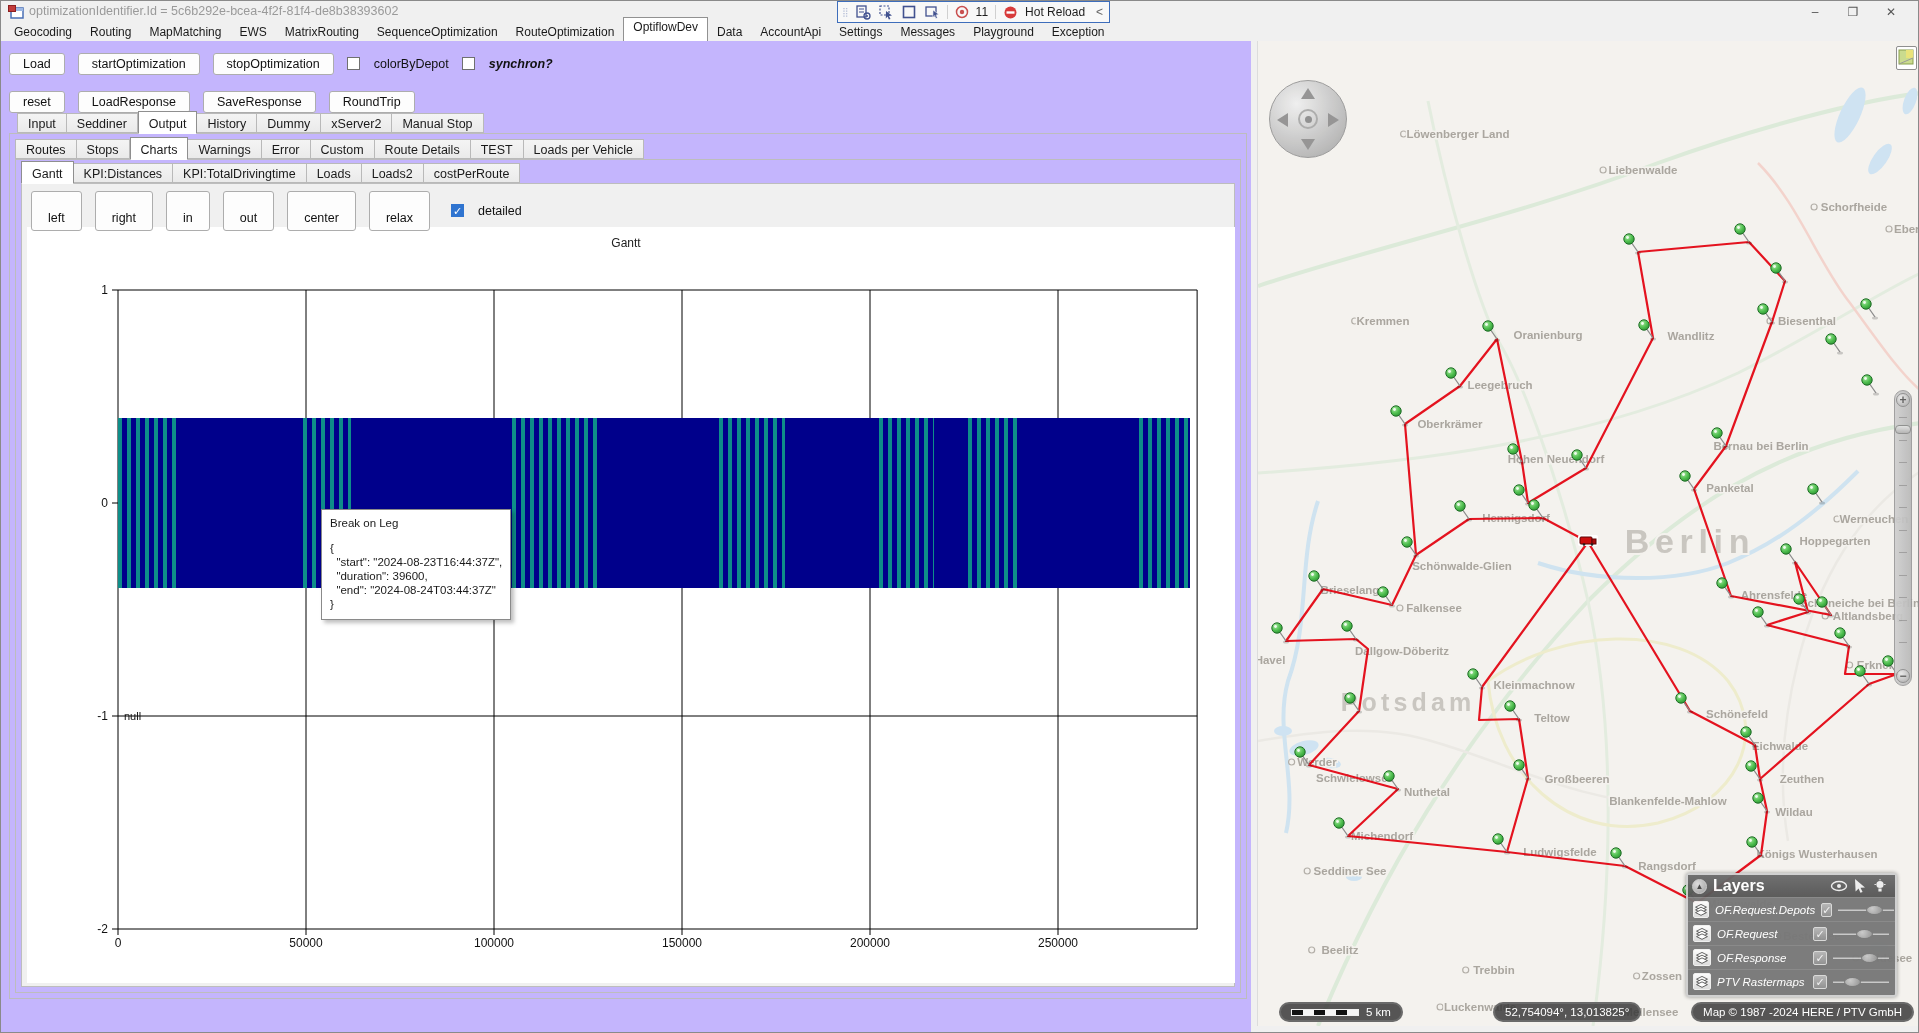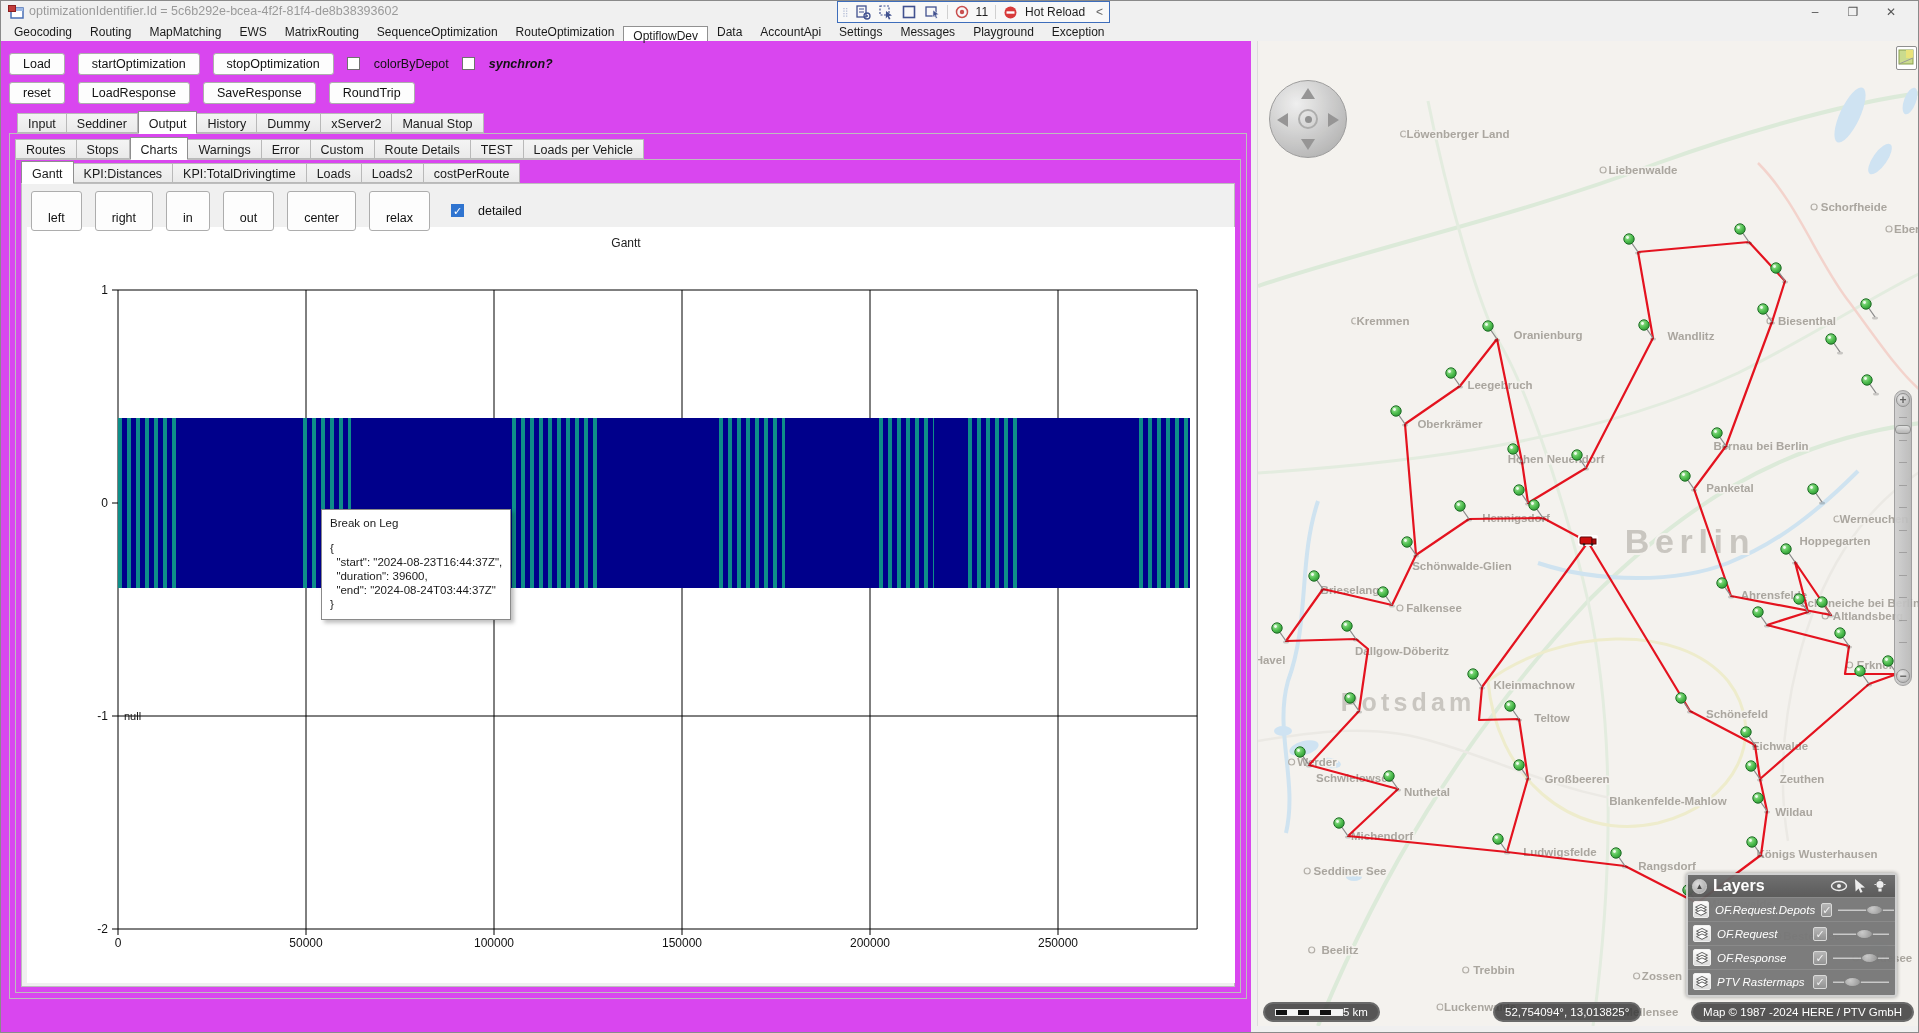--- a/index.html
+++ b/index.html
@@ -15,28 +15,28 @@
   
   #dbgbar{position:absolute;left:836px;top:0px;height:22px;background:#f8f8f8;border:1.5px solid #3d6dbb;
           display:flex;align-items:center;padding:0 6px 0 4px;gap:7px;z-index:50;}
   #dbgbar .grip{color:#b8c0d8;font-size:9px;letter-spacing:-1px;}
   #dbgbar .sep{width:1px;height:14px;background:#d0d0d0;}
   #dbgbar .dtxt{font-size:12px;color:#1e1e1e;}
   #dbgbar .chev{font-size:12px;color:#666;margin-left:4px;}
   
   #menubar{position:absolute;left:0;top:22px;width:100%;height:18px;background:#f0f0f0;display:flex;align-items:flex-end;padding-left:4px;}
   .mtab{font-size:12px;color:#1a1a1a;padding:2px 9px 3px 9px;height:18px;white-space:nowrap;}
-  .mtab.sel{background:#fff;border:1px solid #919191;border-bottom:none;height:15px;position:relative;z-index:2;}
+  .mtab.sel{background:#fff;border:1px solid #919191;border-bottom:none;height:24px;position:relative;z-index:2;}
   
-  #leftpanel{position:absolute;left:0;top:40px;width:1250px;height:993px;background:#d946ef;}
+  #leftpanel{position:absolute;left:0;top:40px;width:1250px;height:993px;background:#c4b5fd;}
   .btn{background:#fdfdfd;border:1px solid #adadad;border-radius:3px;font-size:12.5px;color:#111;
        padding:2px 13px;height:22px;font-family:"Liberation Sans",sans-serif;white-space:nowrap;}
   .row{position:absolute;display:flex;align-items:center;gap:13px;}
   #row1{left:8px;top:12px;}
-  #row2{left:8px;top:41px;}
+  #row2{left:8px;top:50px;}
   .chk{display:flex;gap:14px;font-size:12.5px;color:#111;}
   .chkbox{width:13px;height:13px;background:#fff;border:1px solid #707070;display:inline-block;}
   .chkbox.on{background:#2f74d0;border-color:#2f74d0;color:#fff;font-size:11px;line-height:13px;text-align:center;}
   .em{font-weight:bold;font-style:italic;}
   .strip{position:absolute;display:flex;align-items:flex-end;}
   #strip1{left:16px;top:72px;}
   #strip2{left:14px;top:98px;}
   #strip3{left:20px;top:122px;}
   .tab{font-size:12.5px;color:#1a1a1a;padding:3px 10px 3px 10px;background:linear-gradient(#f4f4f4,#eaeaea);
        border:1px solid #b9b9b9;border-left:none;white-space:nowrap;height:20px;}
@@ -91,21 +91,21 @@
   .llabel{color:#fff;font-size:11.5px;flex:1;white-space:nowrap;font-style:italic;}
   .lchk{width:14px;height:14px;background:linear-gradient(#b5b5b5,#8f8f8f);border:1px solid #d8d8d8;border-radius:2px;
         color:#f3f3f3;font-size:11px;line-height:13px;text-align:center;}
   .lslider{position:relative;width:56px;height:14px;flex:0 0 auto;}
   .lgroove{position:absolute;left:0;top:6px;width:56px;height:2px;background:#9e9e9e;border-bottom:1px solid #c8c8c8;}
   .lknob{position:absolute;top:2px;width:17px;height:10px;border-radius:50%;
          background:radial-gradient(circle at 35% 30%,#cacaca,#8f8f8f);border:1px solid #777;}
   
   .pill{position:absolute;background:rgba(58,58,58,.85);border:2px solid rgba(110,110,110,.9);border-radius:10px;
         color:#fff;font-size:11.5px;height:20px;display:flex;align-items:center;padding:0 10px;white-space:nowrap;}
-  #scalepill{left:5px;bottom:4px;}
+  #scalepill{left:21px;bottom:4px;gap:7px;}
   #coordpill{left:235px;bottom:4px;}
   #attrpill{right:6px;bottom:4px;}
   .scalebar{display:flex;border:1px solid #f0f0f0;height:7px;}
   .scaleseg{width:11px;height:5px;}
 </style>
 </head>
 <body>
 
 <div class="app">
 

